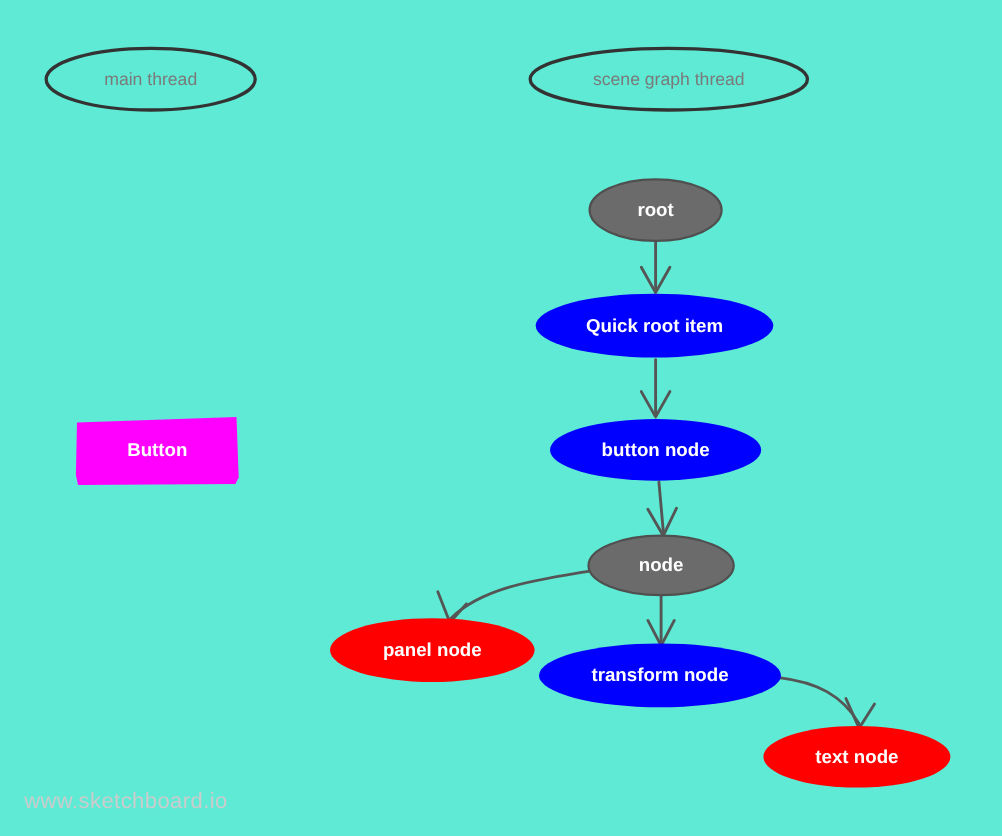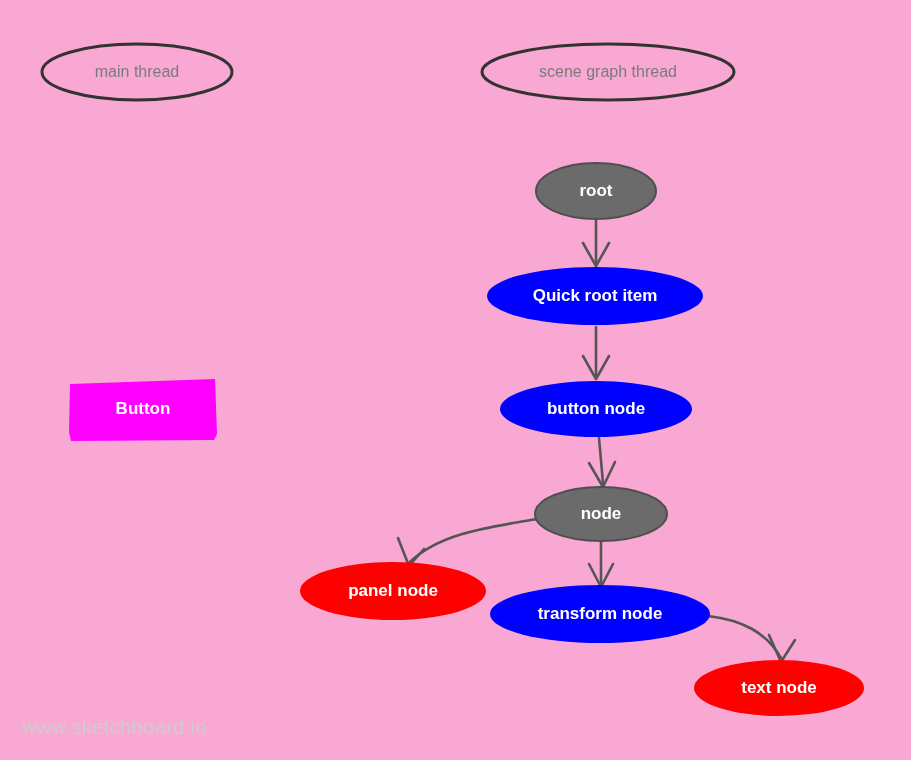--- a/index.html
+++ b/index.html
@@ -4,21 +4,21 @@
 <style>
   html, body {
     margin: 0;
     padding: 0;
     background: #000000;
   }
   #canvas {
     position: relative;
     width: 911px;
     height: 760px;
-    background: #f9a8d4;
+    background: #5eead4;
     overflow: hidden;
     font-family: "Liberation Sans", sans-serif;
   }
   #diagram-svg {
     position: absolute;
     left: 0;
     top: 0;
     width: 911px;
     height: 760px;
   }

